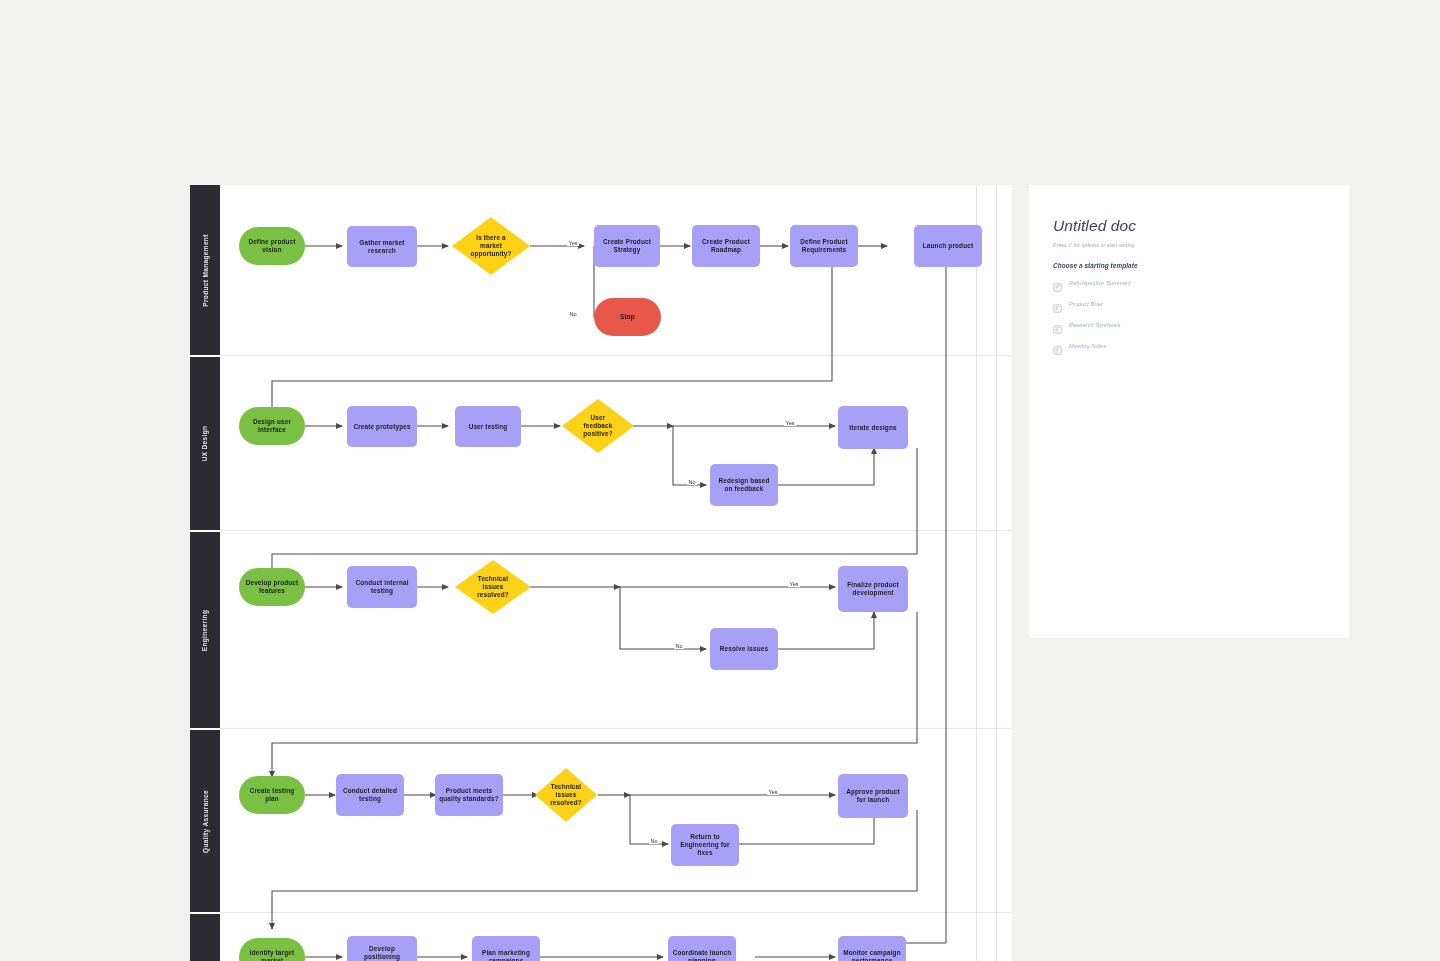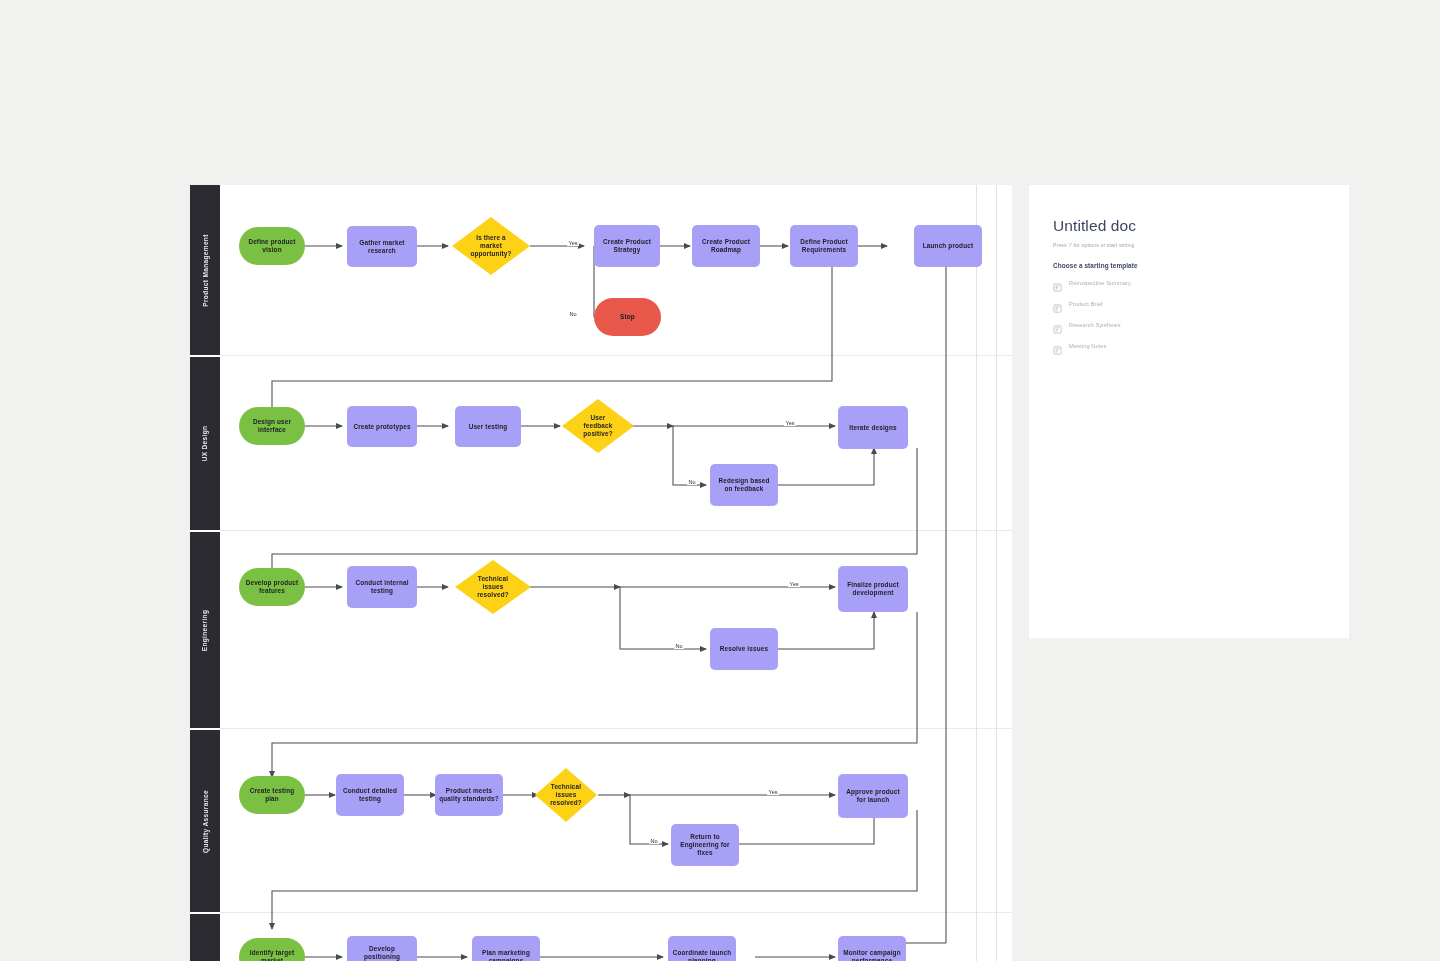--- a/index.html
+++ b/index.html
@@ -58,20 +58,21 @@
 
   .edge-label{
     position:absolute;font-size:5.6px;color:#2f2f38;font-weight:500;
     background:#ffffff;padding:0 1.5px;white-space:nowrap;
   }
 
   
   #docpanel{
     position:absolute;left:1029px;top:185px;width:320px;height:453px;
     background:#ffffff;
+    font-style:italic;
   }
   .doc-inner{padding:32px 24px 0 24px;}
   .doc-title{
     font-size:15.5px;color:#3d4466;font-weight:400;letter-spacing:.1px;margin:0 0 7px 0;
   }
   .doc-hint{font-size:5.2px;color:#9ea3bb;margin:0 0 14px 0;letter-spacing:.1px;}
   .doc-sub{font-size:6.4px;color:#3d4466;font-weight:600;margin:0 0 9px 0;letter-spacing:.1px;}
   .tpl-row{display:flex;align-items:center;gap:7px;margin-bottom:12px;cursor:pointer;}
   .tpl-icon{width:9px;height:9px;flex:0 0 9px;}
   .tpl-label{font-size:5.6px;color:#a8adc2;letter-spacing:.1px;}

